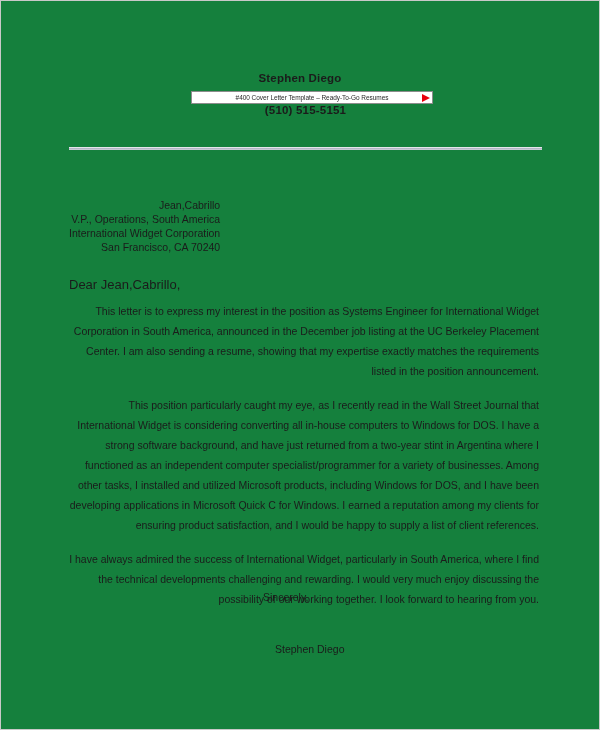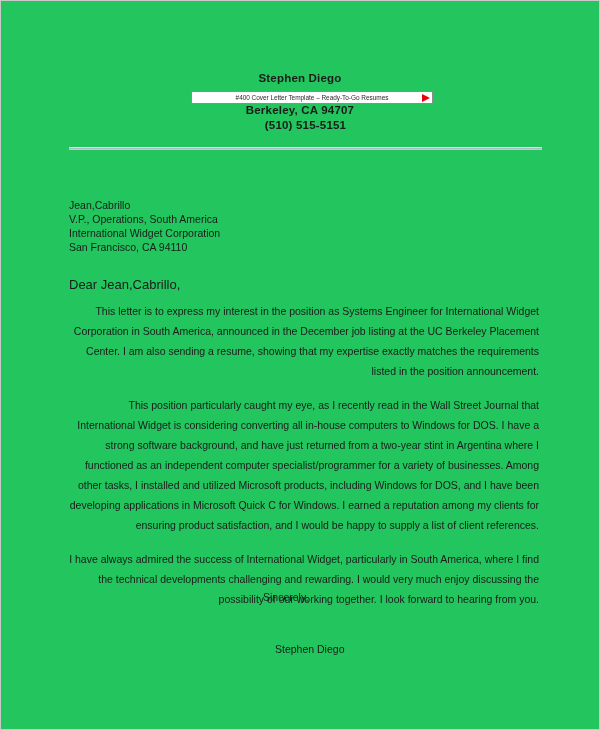--- a/index.html
+++ b/index.html
@@ -8,21 +8,21 @@
     background: #ffffff;
   }
   body {
     font-family: "Liberation Sans", sans-serif;
   }
   .page {
     position: relative;
     width: 600px;
     height: 730px;
     box-sizing: border-box;
-    background: #22c55e;
+    background: #15803d;
     border: 1px solid #c9c9c9;
     overflow: hidden;
   }
   .sheet {
     position: absolute;
     left: 0;
     top: 0;
     width: 598px;
     height: 728px;
   }
@@ -115,20 +115,21 @@
   .recipient {
     position: absolute;
     left: 68px;
     top: 197px;
     font-size: 10.5px;
     line-height: 14px;
     color: #1b1b1b;
   }
   .recipient div {
     white-space: nowrap;
+    text-align: right;
   }
   .salutation {
     position: absolute;
     left: 68px;
     top: 276px;
     font-size: 13px;
     color: #1b1b1b;
   }
   .body-block {
     position: absolute;
@@ -163,37 +164,36 @@
 </style>
 </head>
 <body>
 
 <div class="page">
   <div class="sheet">
 
     <div class="letterhead">
       <div class="lh-name">Stephen Diego</div>
       <div class="lh-spacer"></div>
-      <div class="lh-city">Berkeley, CA  94707</div>
       <div class="lh-phone">(510) 515-5151</div>
     </div>
 
     <div class="banner">
       <span class="banner-text">#400 Cover Letter Template – Ready-To-Go Resumes</span>
       <span class="banner-arrow"></span>
     </div>
 
     <div class="divider"></div>
 
 
     <div class="recipient">
       <div>Jean,Cabrillo</div>
       <div>V.P., Operations, South America</div>
       <div>International Widget Corporation</div>
-      <div>San Francisco, CA  94110</div>
+      <div>San Francisco, CA  70240</div>
     </div>
 
     <div class="salutation">Dear Jean,Cabrillo,</div>
 
     <div class="body-block">
       <p class="para">This letter is to express my interest in the position as Systems Engineer for International Widget Corporation in South America, announced in the December job listing at the UC Berkeley Placement Center.  I am also sending a resume, showing that my expertise exactly matches the requirements listed in the position announcement.</p>
       <p class="para">This position particularly caught my eye, as I recently read in the Wall Street Journal that International Widget is considering converting all in-house computers to Windows for DOS.  I have a strong software background, and have just returned from a two-year stint in Argentina where I functioned as an independent computer specialist/programmer for a variety of businesses.  Among other tasks, I installed and utilized Microsoft products, including Windows for DOS, and I have been developing applications in Microsoft Quick C for Windows.  I earned a reputation among my clients for ensuring product satisfaction, and I would be happy to supply a list of client references.</p>
       <p class="para gap-large">I have always admired the success of International Widget, particularly in South America, where I find the technical developments challenging and rewarding.  I would very much enjoy discussing the possibility of our working together.  I look forward to hearing from you.</p>
     </div>
 

